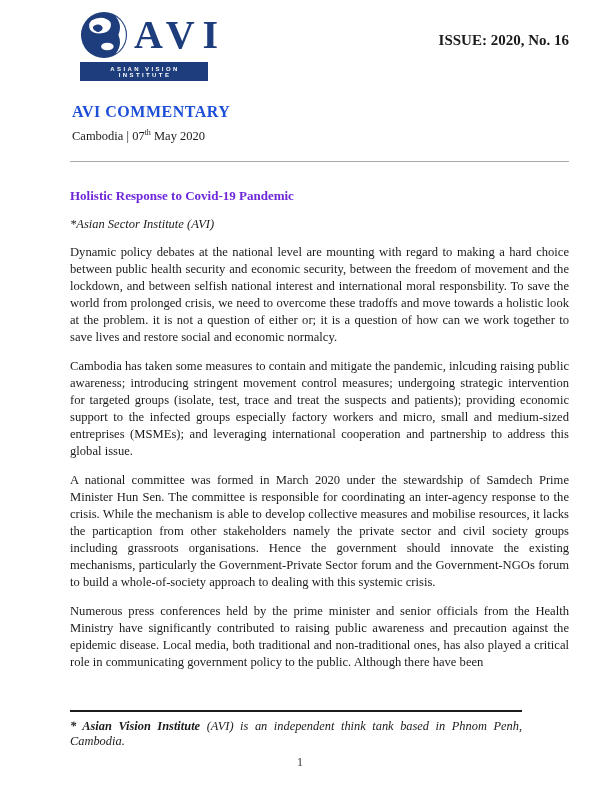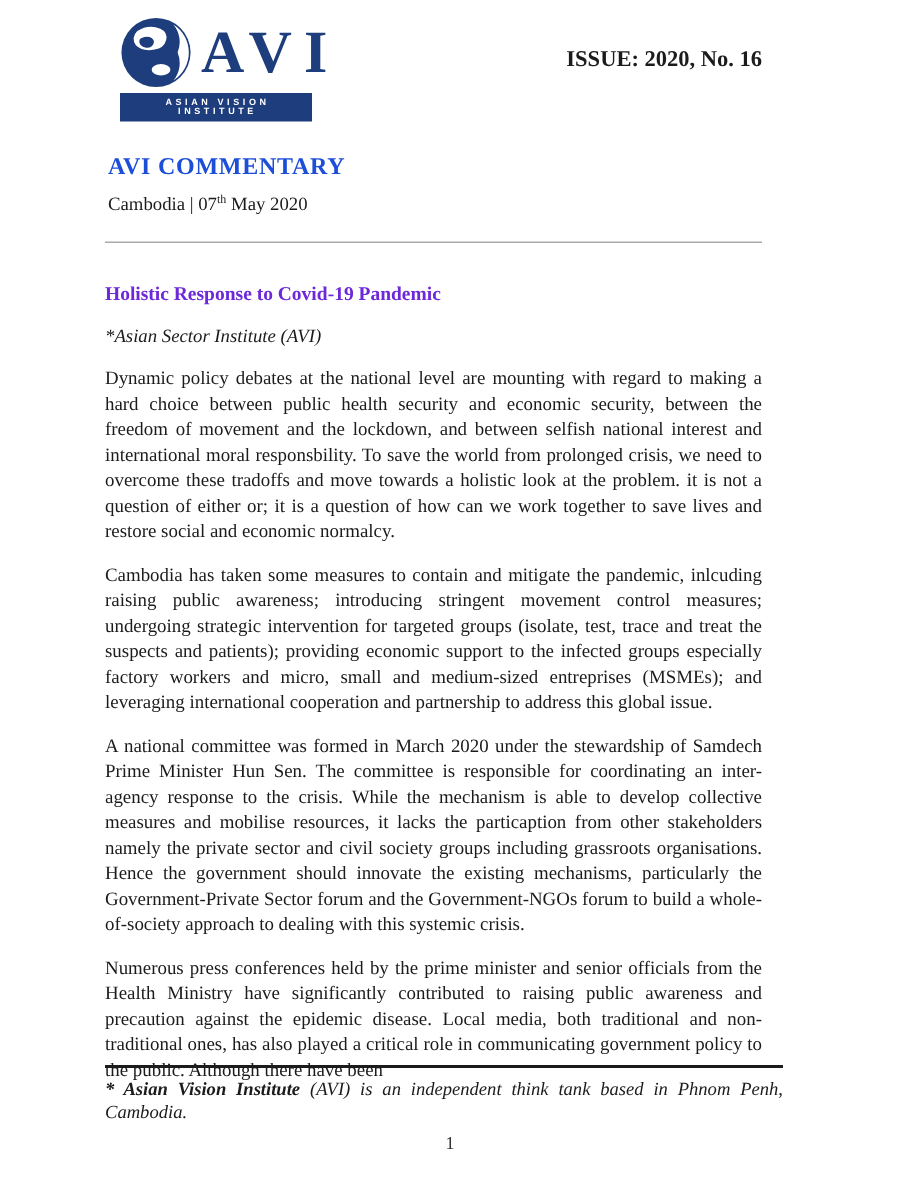--- a/index.html
+++ b/index.html
@@ -9,21 +9,21 @@
   }
   .page {
     position: relative;
     width: 600px;
     height: 800px;
     background: #ffffff;
     font-family: "Liberation Serif", serif;
     color: #1b1b1b;
     overflow: hidden;
     box-sizing: border-box;
-    padding: 10px 92px 0 70px;
+    padding: 10px 31px 0 70px;
   }
 
   
   .header-row {
     display: flex;
     justify-content: space-between;
     align-items: flex-start;
   }
   .logo-block {
     display: inline-block;

